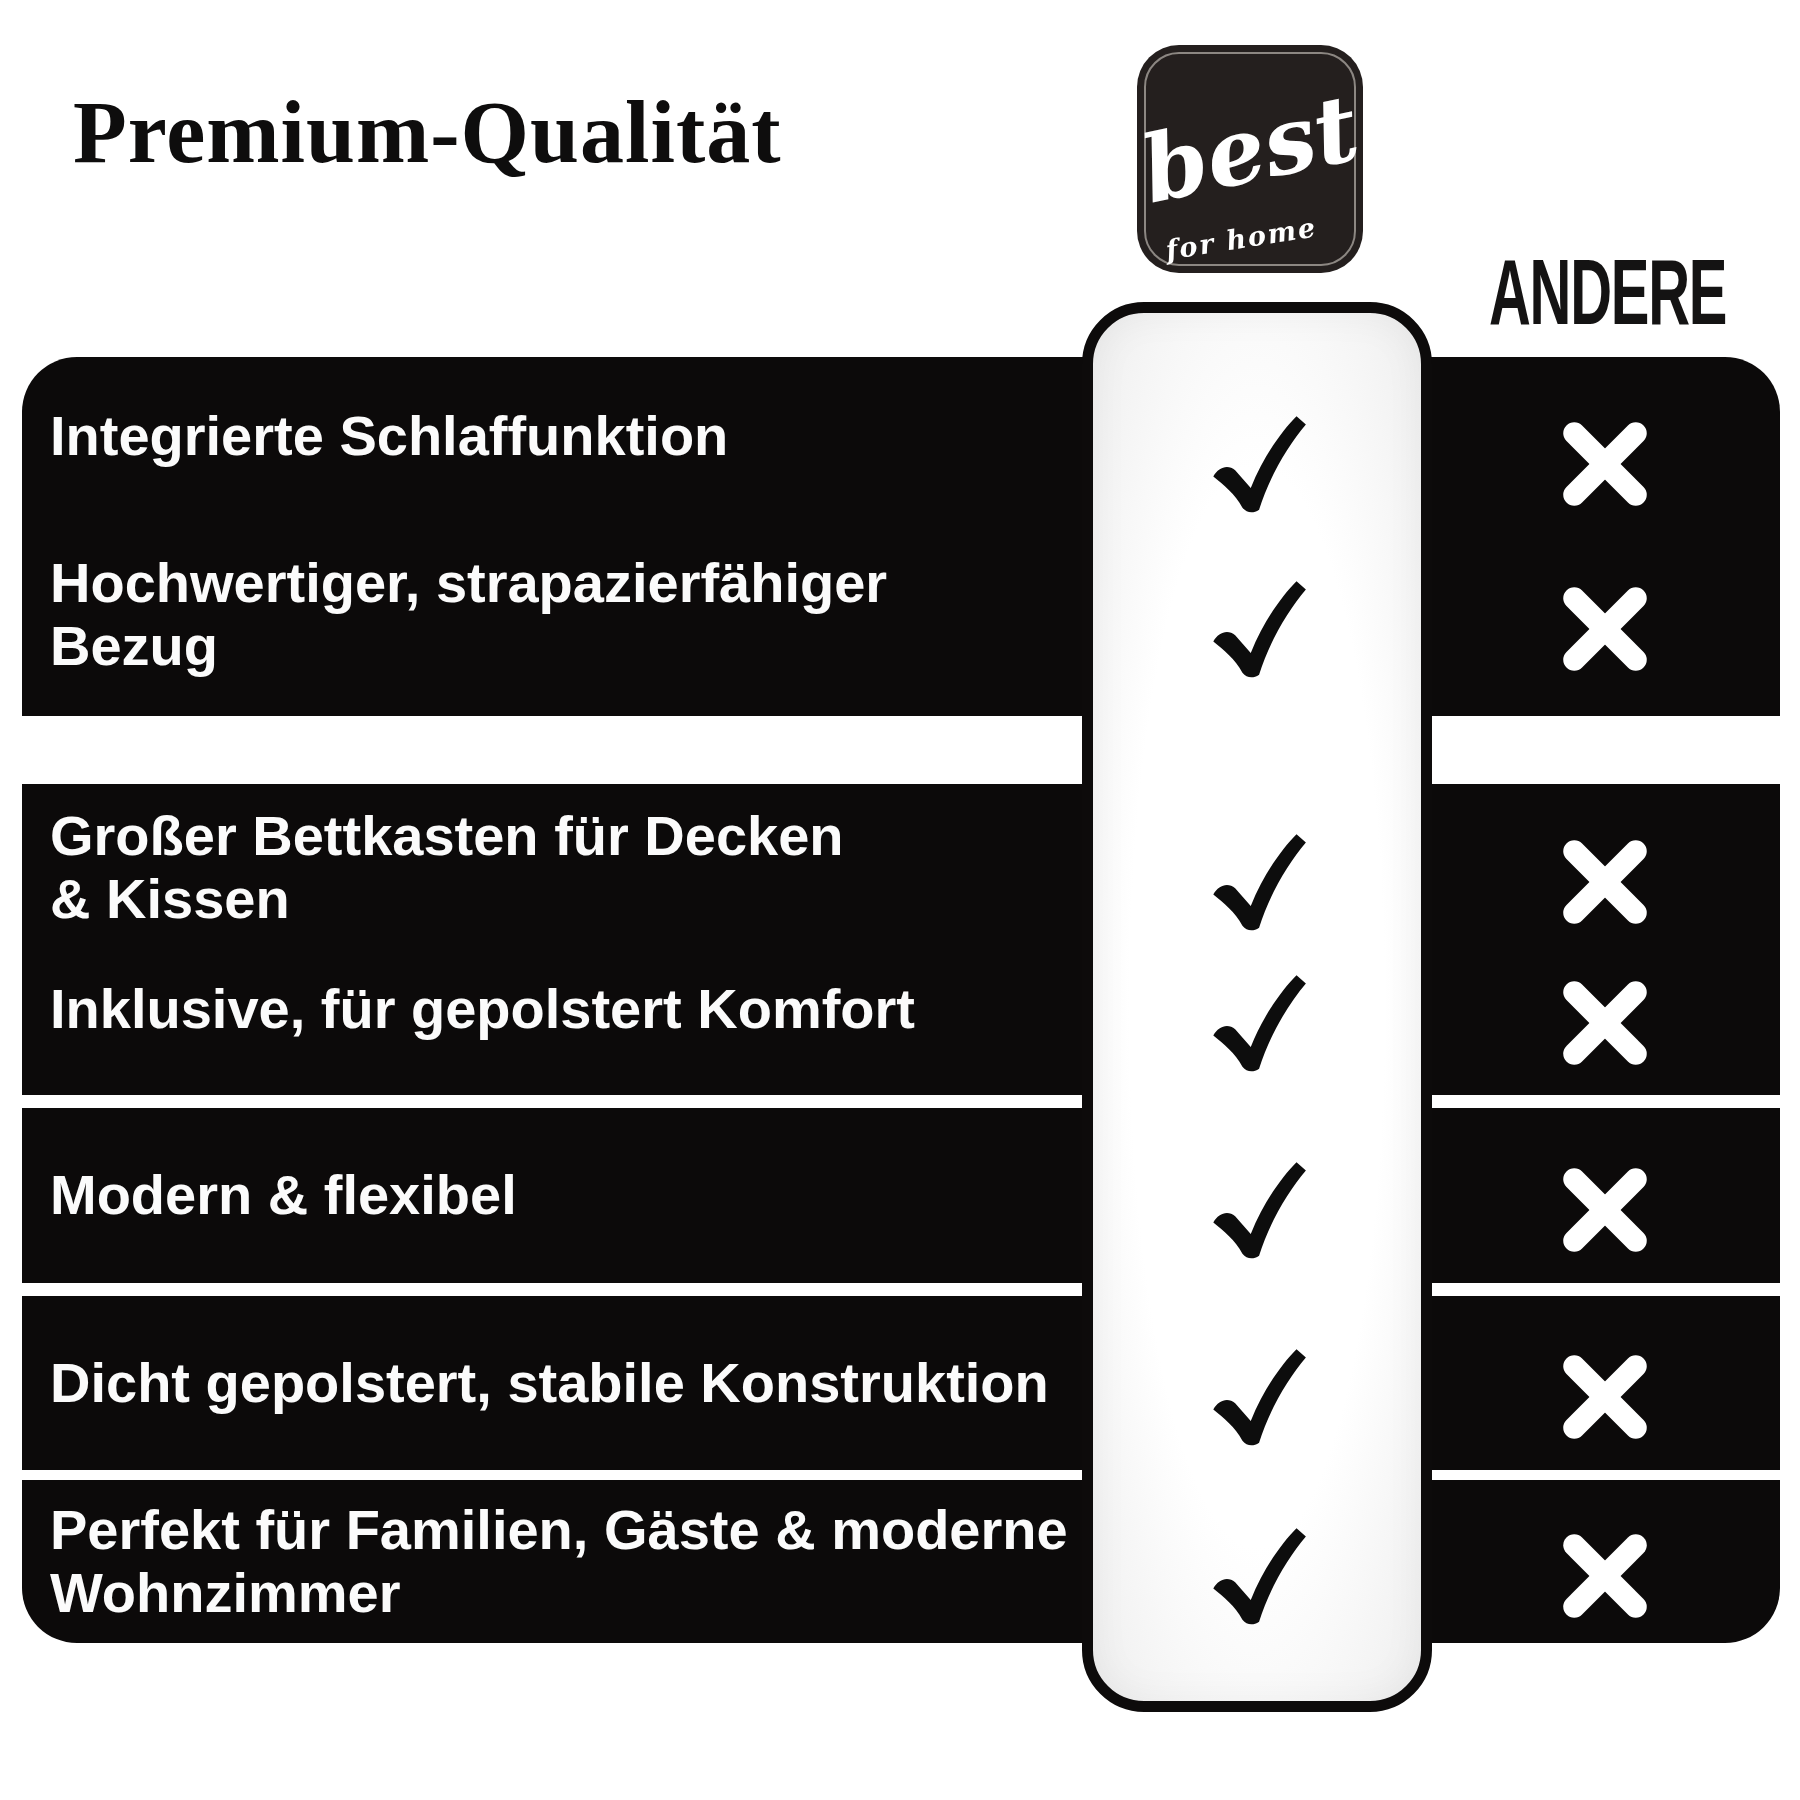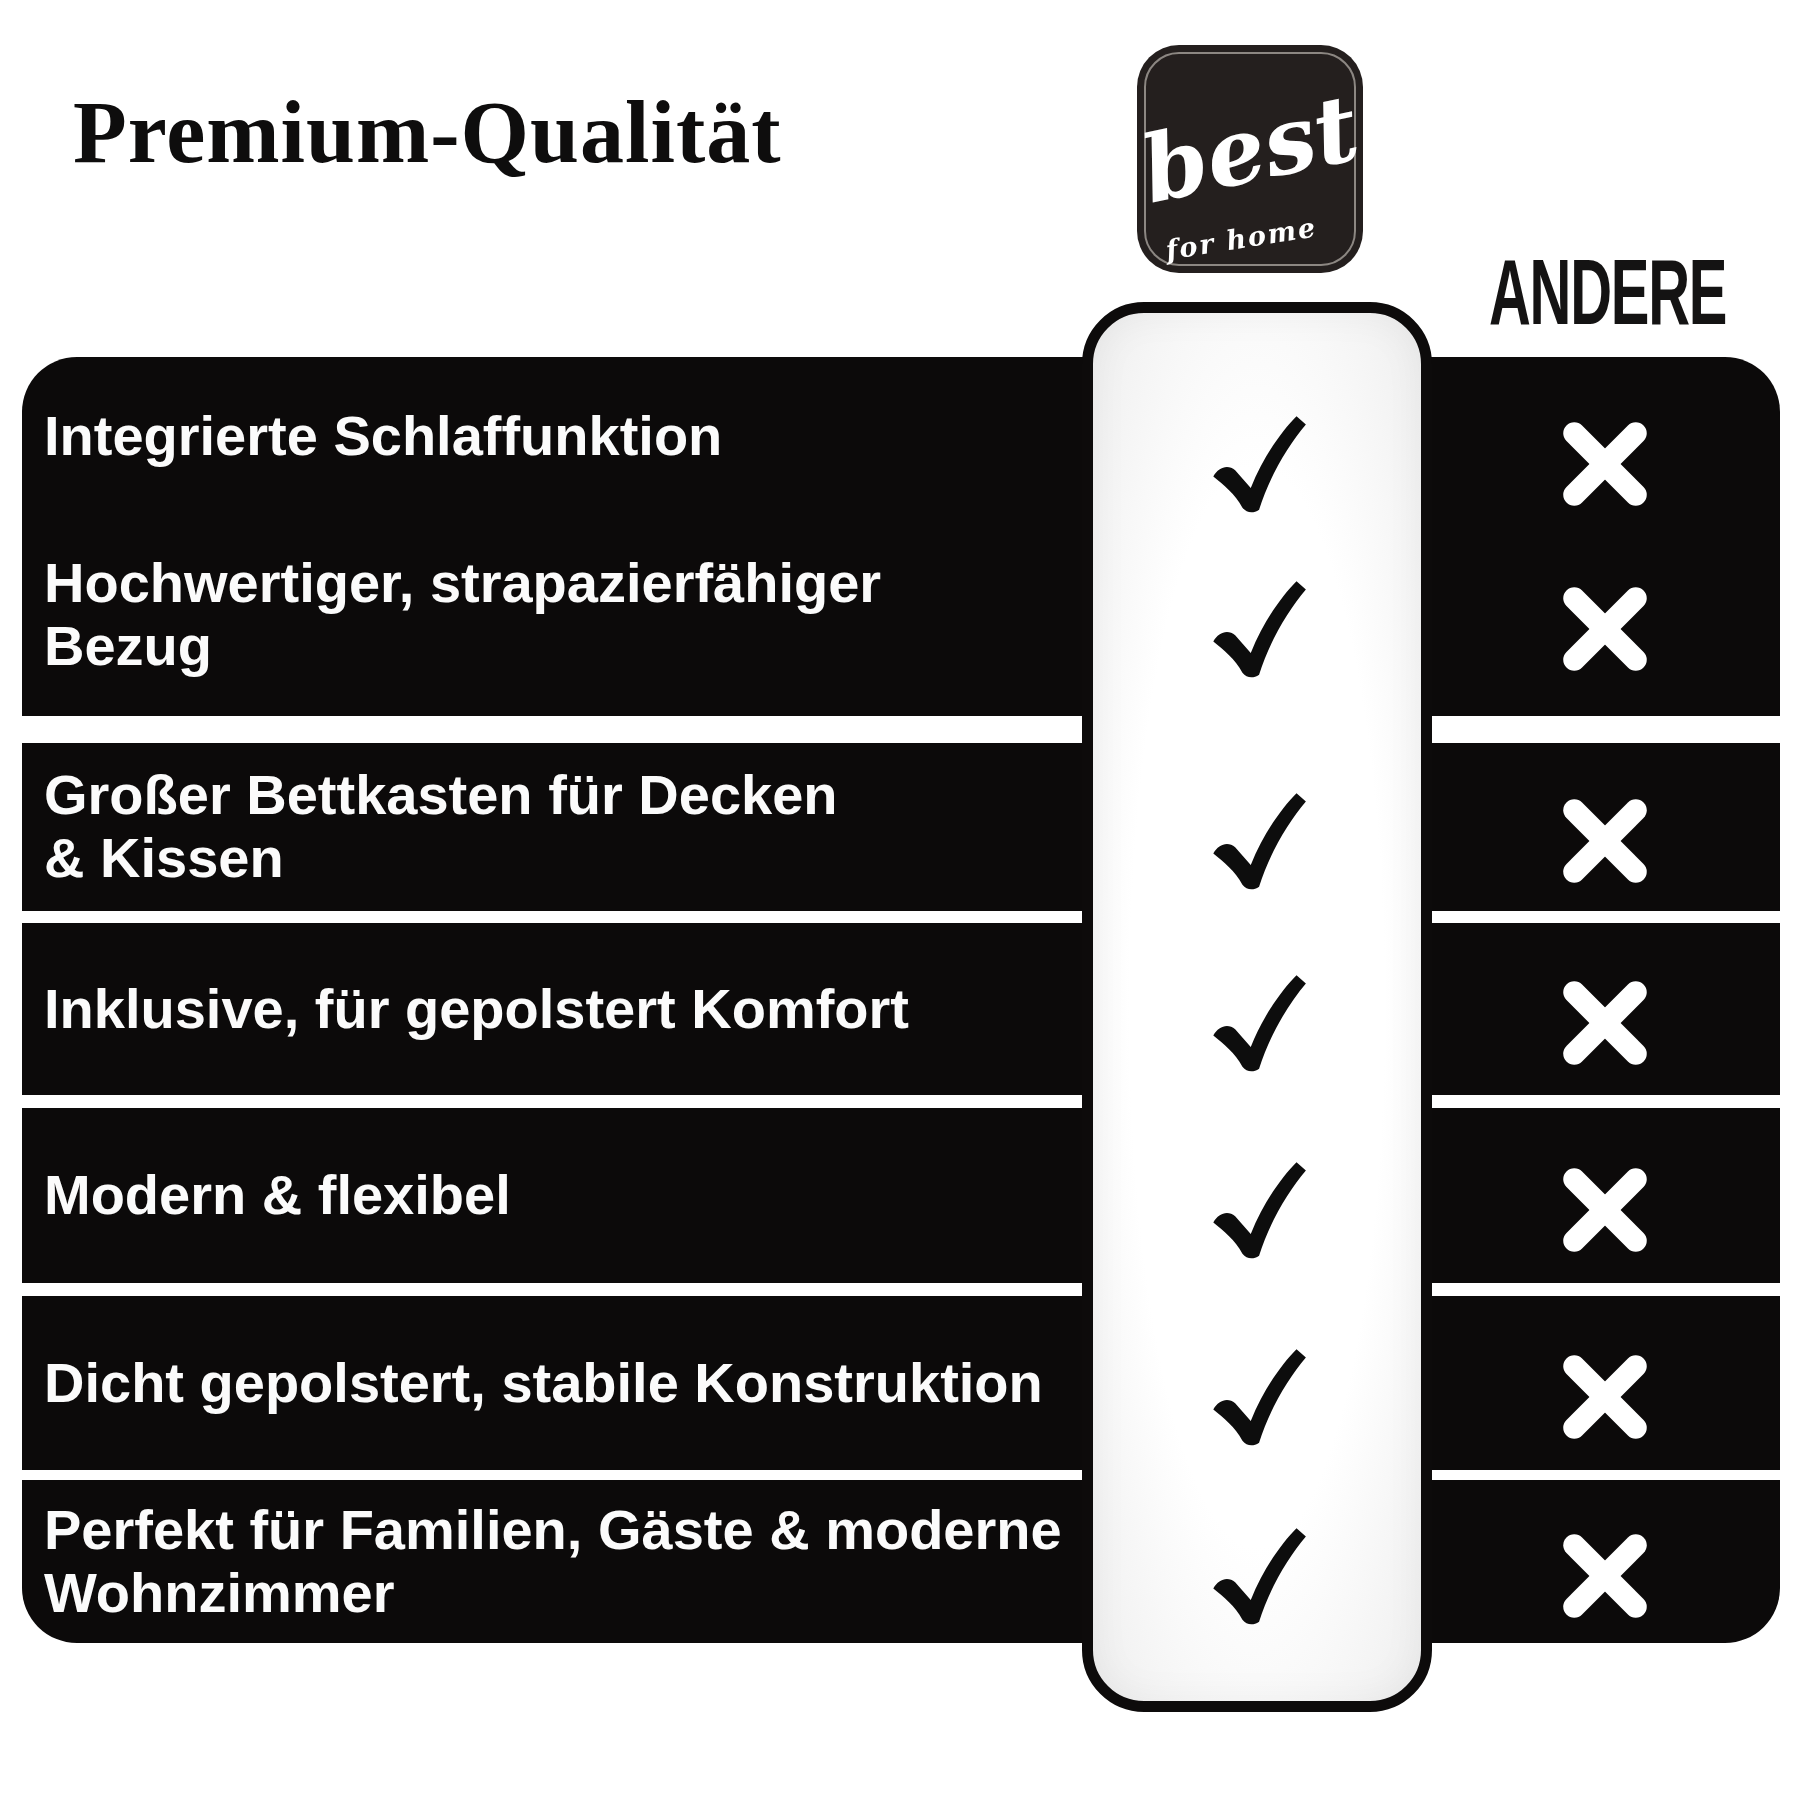--- a/index.html
+++ b/index.html
@@ -39,27 +39,27 @@
     transform:scaleX(0.63);transform-origin:left top;
     letter-spacing:-2px;white-space:nowrap;
   }
   
   .row{
     position:absolute;left:22px;width:1758px;background:#0c0a0a;
     display:flex;align-items:center;
   }
   .row1{top:357px;height:159px;border-radius:55px 55px 0 0;}
   .row2{top:514px;height:202px;}
-  .row3{top:743px;height:168px;}
+  .row3{top:784px;height:168px;}
   .row4{top:923px;height:172px;}
   .row5{top:1108px;height:175px;}
   .row6{top:1296px;height:174px;}
   .row7{top:1480px;height:163px;border-radius:0 0 55px 55px;}
   .feature{
-    padding-left:22px;color:#fbfbfb;font-size:56px;font-weight:700;
+    padding-left:28px;color:#fbfbfb;font-size:56px;font-weight:700;
     line-height:1.12;white-space:pre-line;letter-spacing:0px;
   }
   
   .pill{
     position:absolute;left:1082px;top:302px;width:350px;height:1410px;
     z-index:2;box-sizing:border-box;
     border:11px solid #0d0b0b;border-radius:62px;
     background:radial-gradient(ellipse at center, #ffffff 55%, #eeeeee 100%);
     box-shadow:inset 0 0 40px rgba(0,0,0,0.05);
   }

